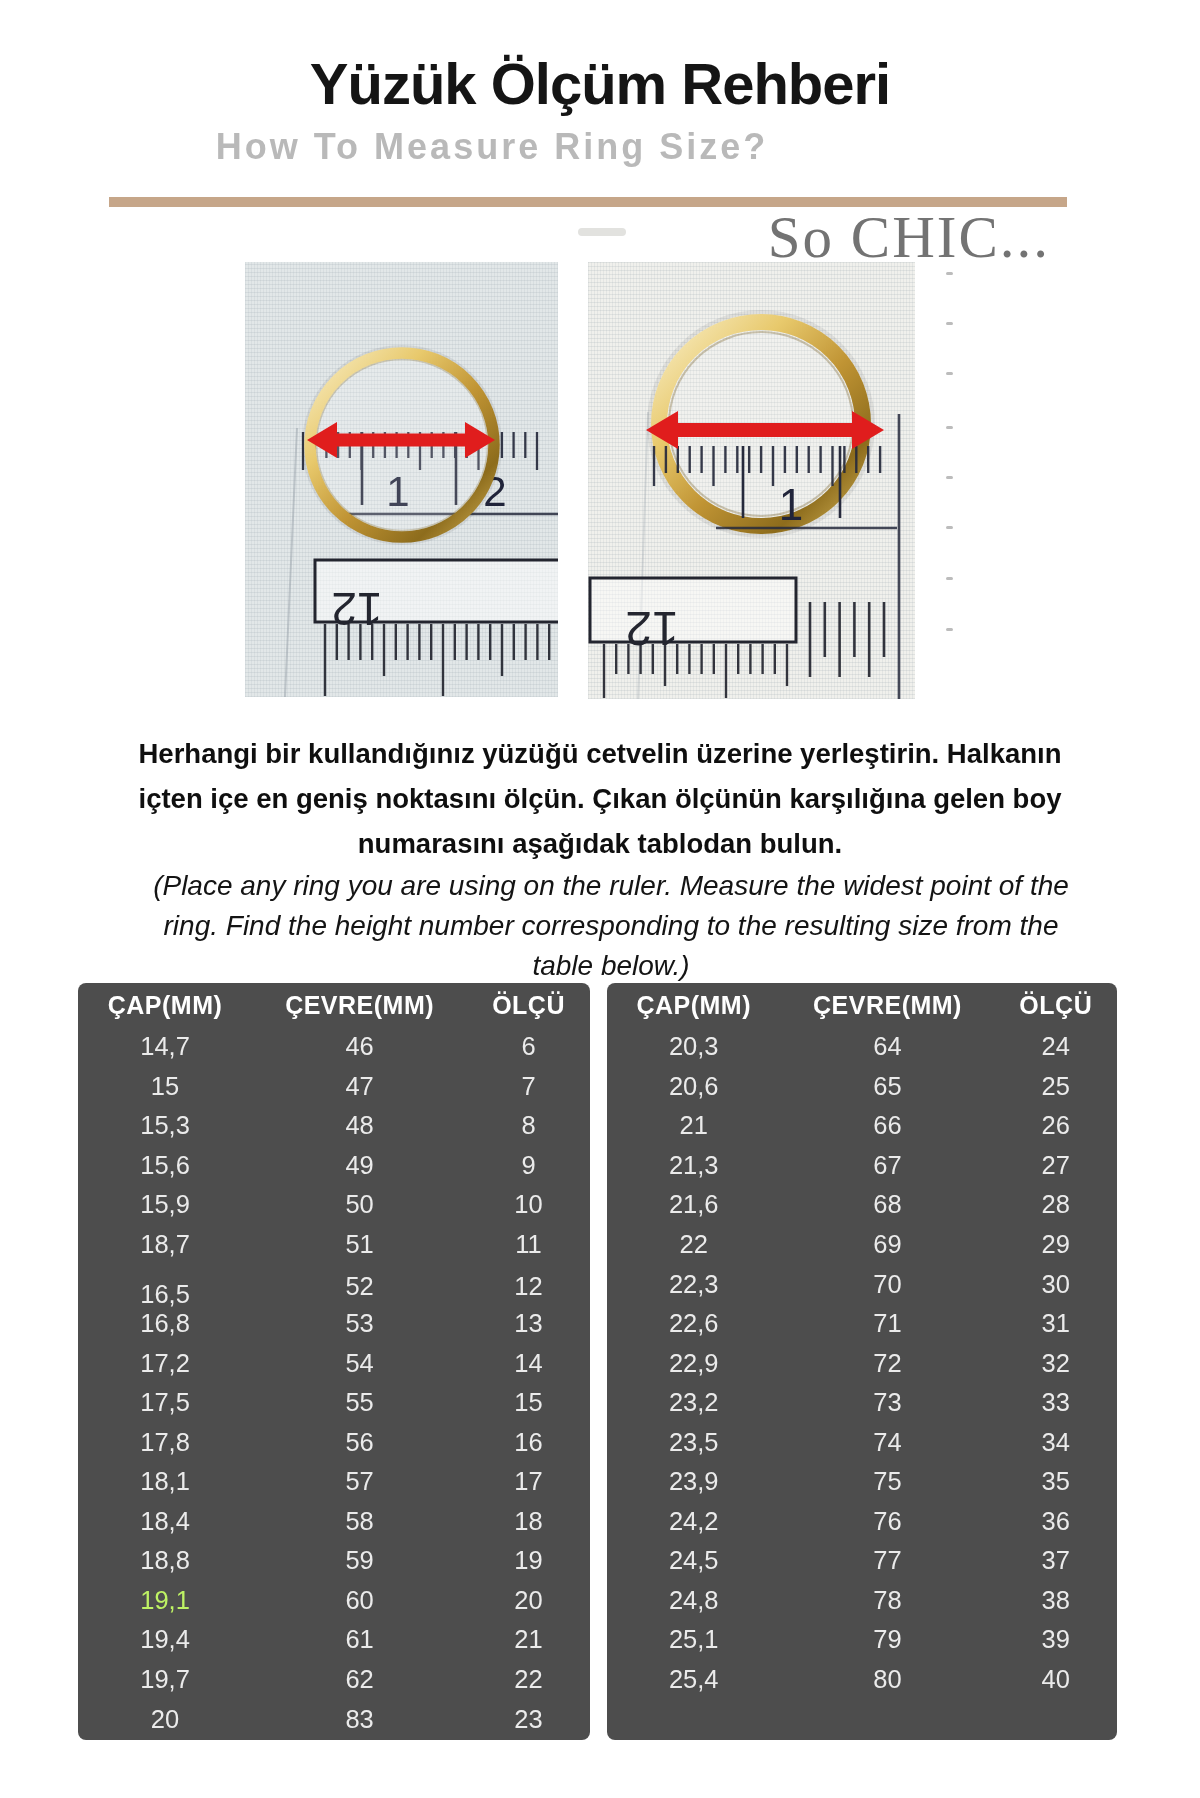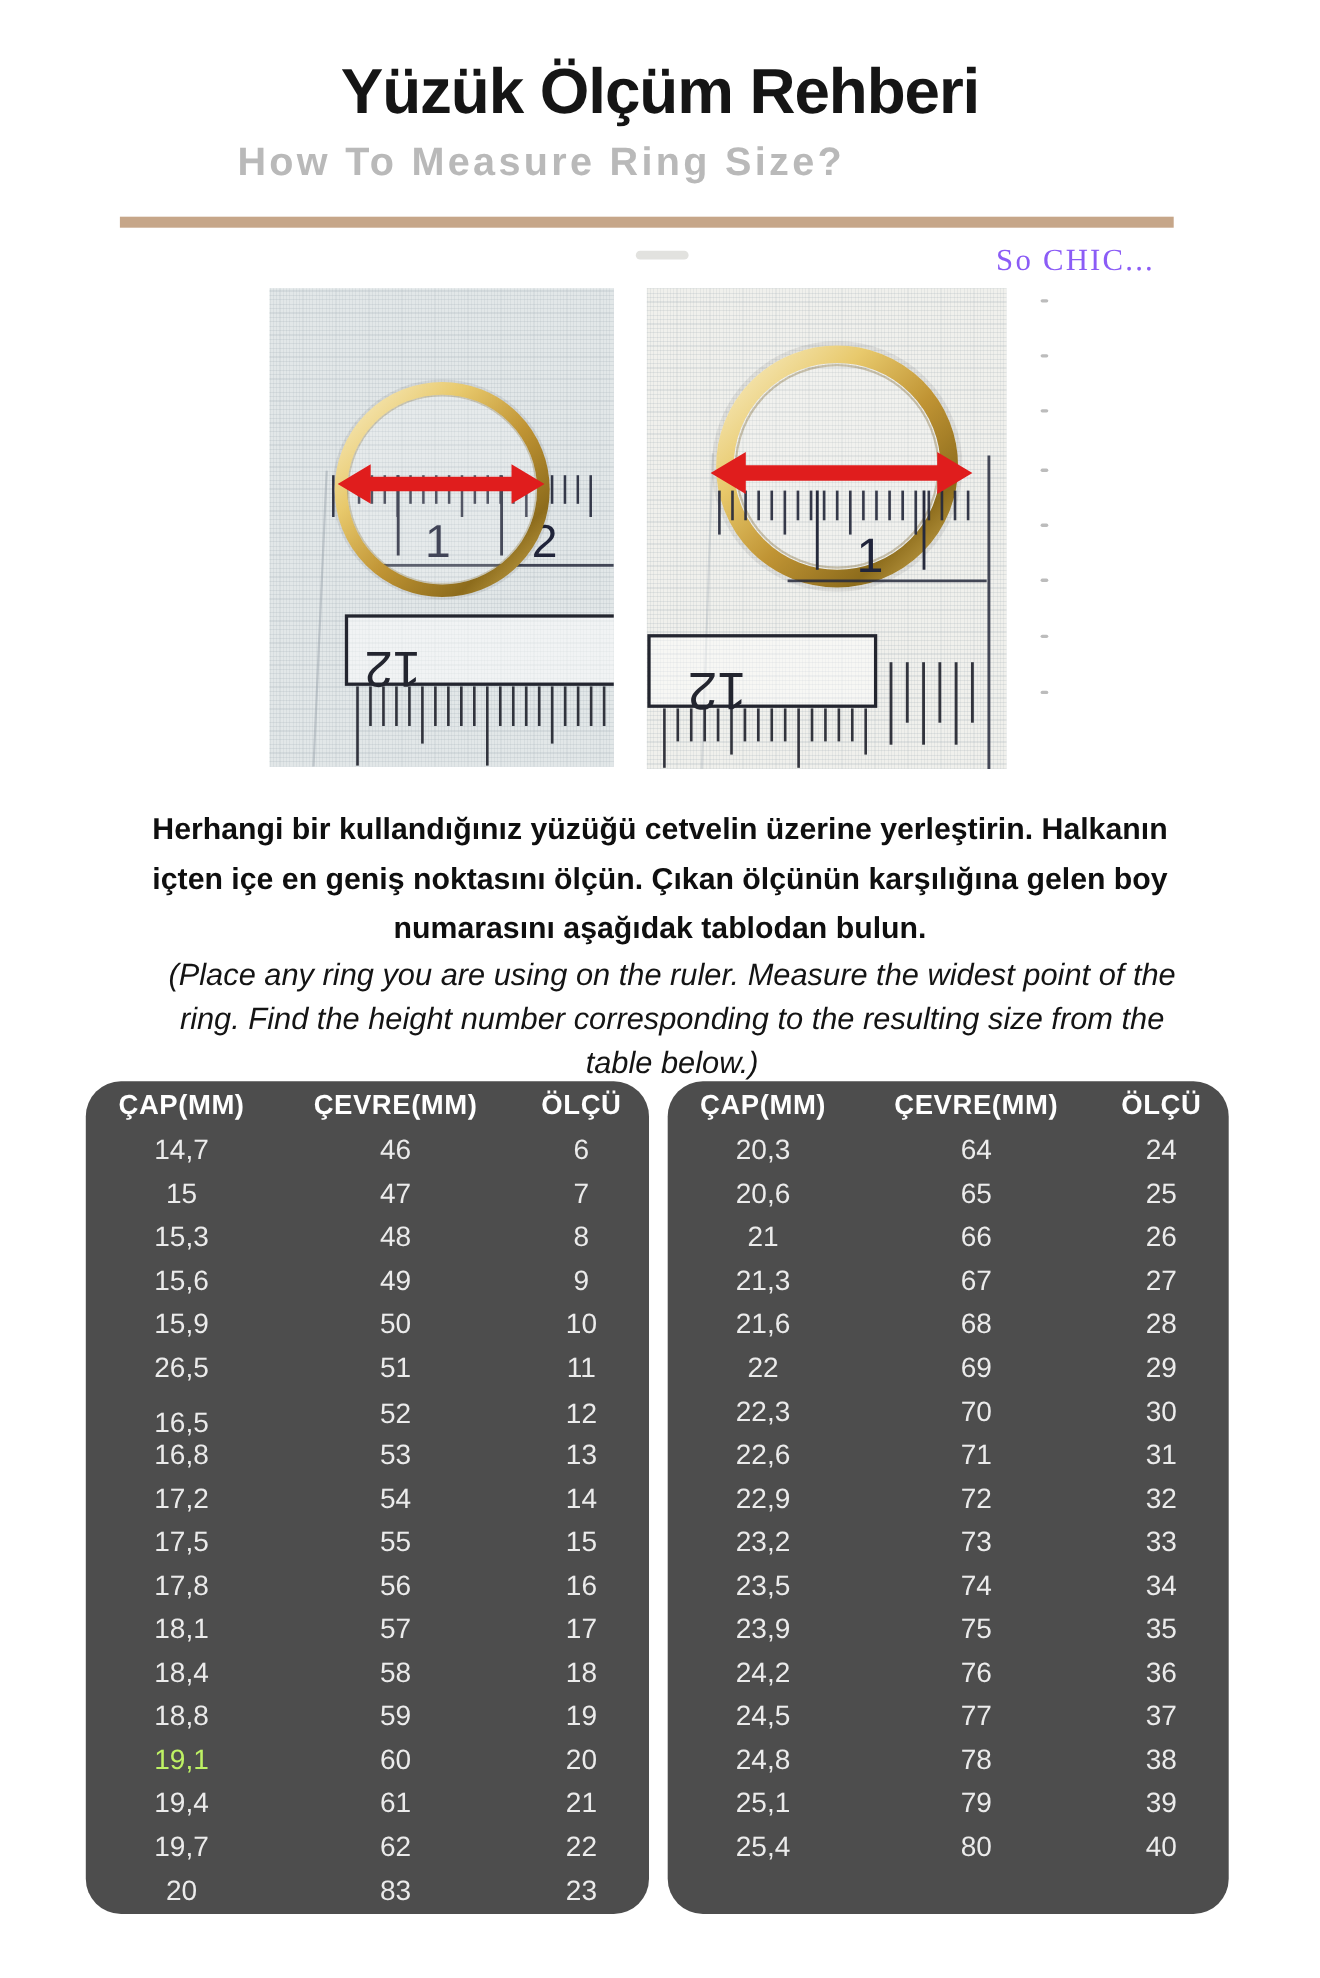--- a/index.html
+++ b/index.html
@@ -13,22 +13,22 @@
   }
   .page-subtitle{
     position:absolute;top:126px;left:0;width:984px;margin:0;
     text-align:center;font-size:36px;font-weight:700;letter-spacing:3px;color:#b9b9b9;
   }
   .divider{
     position:absolute;left:109px;top:197px;width:958px;height:10px;background:#c6a689;
   }
   .brand{
     position:absolute;top:213px;right:150px;margin:0;
-    font-family:"Liberation Serif", serif;font-size:28px;line-height:48px;
-    color:#8b5cf6;letter-spacing:2px;
+    font-family:"Liberation Serif", serif;font-size:59px;line-height:48px;
+    color:#737373;letter-spacing:2px;
   }
   .photo{
     position:absolute;
     background-color:#eceeed;
     background-image:
       repeating-linear-gradient(0deg, rgba(160,172,180,0.22) 0 1px, transparent 1px 4px),
       repeating-linear-gradient(90deg, rgba(160,172,180,0.16) 0 1px, transparent 1px 3px);
   }
   .photo-left{left:245px;top:262px;width:313px;height:435px;background-color:#e2e7e8;}
   .photo-right{left:588px;top:262px;width:327px;height:437px;background-color:#f0f0ec;}
@@ -44,21 +44,21 @@
     position:absolute;top:731px;left:80px;width:1040px;margin:0;
     text-align:center;font-size:27.5px;font-weight:700;line-height:45px;color:#0f0f0f;
     white-space:pre-line;
   }
   .instr-en{
     position:absolute;top:866px;left:111px;width:1000px;margin:0;
     text-align:center;font-size:28px;font-style:italic;font-weight:400;line-height:40px;color:#141414;
     white-space:pre-line;
   }
   .size-table{
-    position:absolute;top:983px;height:757px;background:#4d4d4d;border-radius:32px;
+    position:absolute;top:983px;height:757px;background:#4d4d4d;border-radius:8px;
     display:flex;flex-direction:column;
   }
   .size-table.left{left:78px;width:512px;}
   .size-table.right{left:607px;width:510px;}
   .trow{
     display:grid;grid-template-columns:34% 42% 24%;align-items:center;text-align:center;
     height:39.55px;flex:0 0 auto;
   }
   .trow.head{height:44px;}
   .trow.head .tcell{font-weight:700;color:#ffffff;font-size:25px;letter-spacing:0.5px;}
@@ -259,21 +259,21 @@
       <div class="tcell" style="color: rgb(235, 235, 235);">15,6</div>
       <div class="tcell" style="color: rgb(235, 235, 235);">49</div>
       <div class="tcell" style="color: rgb(235, 235, 235);">9</div>
     </div>
     <div class="trow">
       <div class="tcell" style="color: rgb(235, 235, 235);">15,9</div>
       <div class="tcell" style="color: rgb(235, 235, 235);">50</div>
       <div class="tcell" style="color: rgb(235, 235, 235);">10</div>
     </div>
     <div class="trow">
-      <div class="tcell" style="color: rgb(235, 235, 235);">26,5</div>
+      <div class="tcell" style="color: rgb(235, 235, 235);">18,7</div>
       <div class="tcell" style="color: rgb(235, 235, 235);">51</div>
       <div class="tcell" style="color: rgb(235, 235, 235);">11</div>
     </div>
     <div class="trow">
       <div class="tcell" style="color: rgb(235, 235, 235); margin-top: 16px;">16,5</div>
       <div class="tcell" style="color: rgb(235, 235, 235);">52</div>
       <div class="tcell" style="color: rgb(235, 235, 235);">12</div>
     </div>
     <div class="trow">
       <div class="tcell" style="color: rgb(235, 235, 235);">16,8</div>

